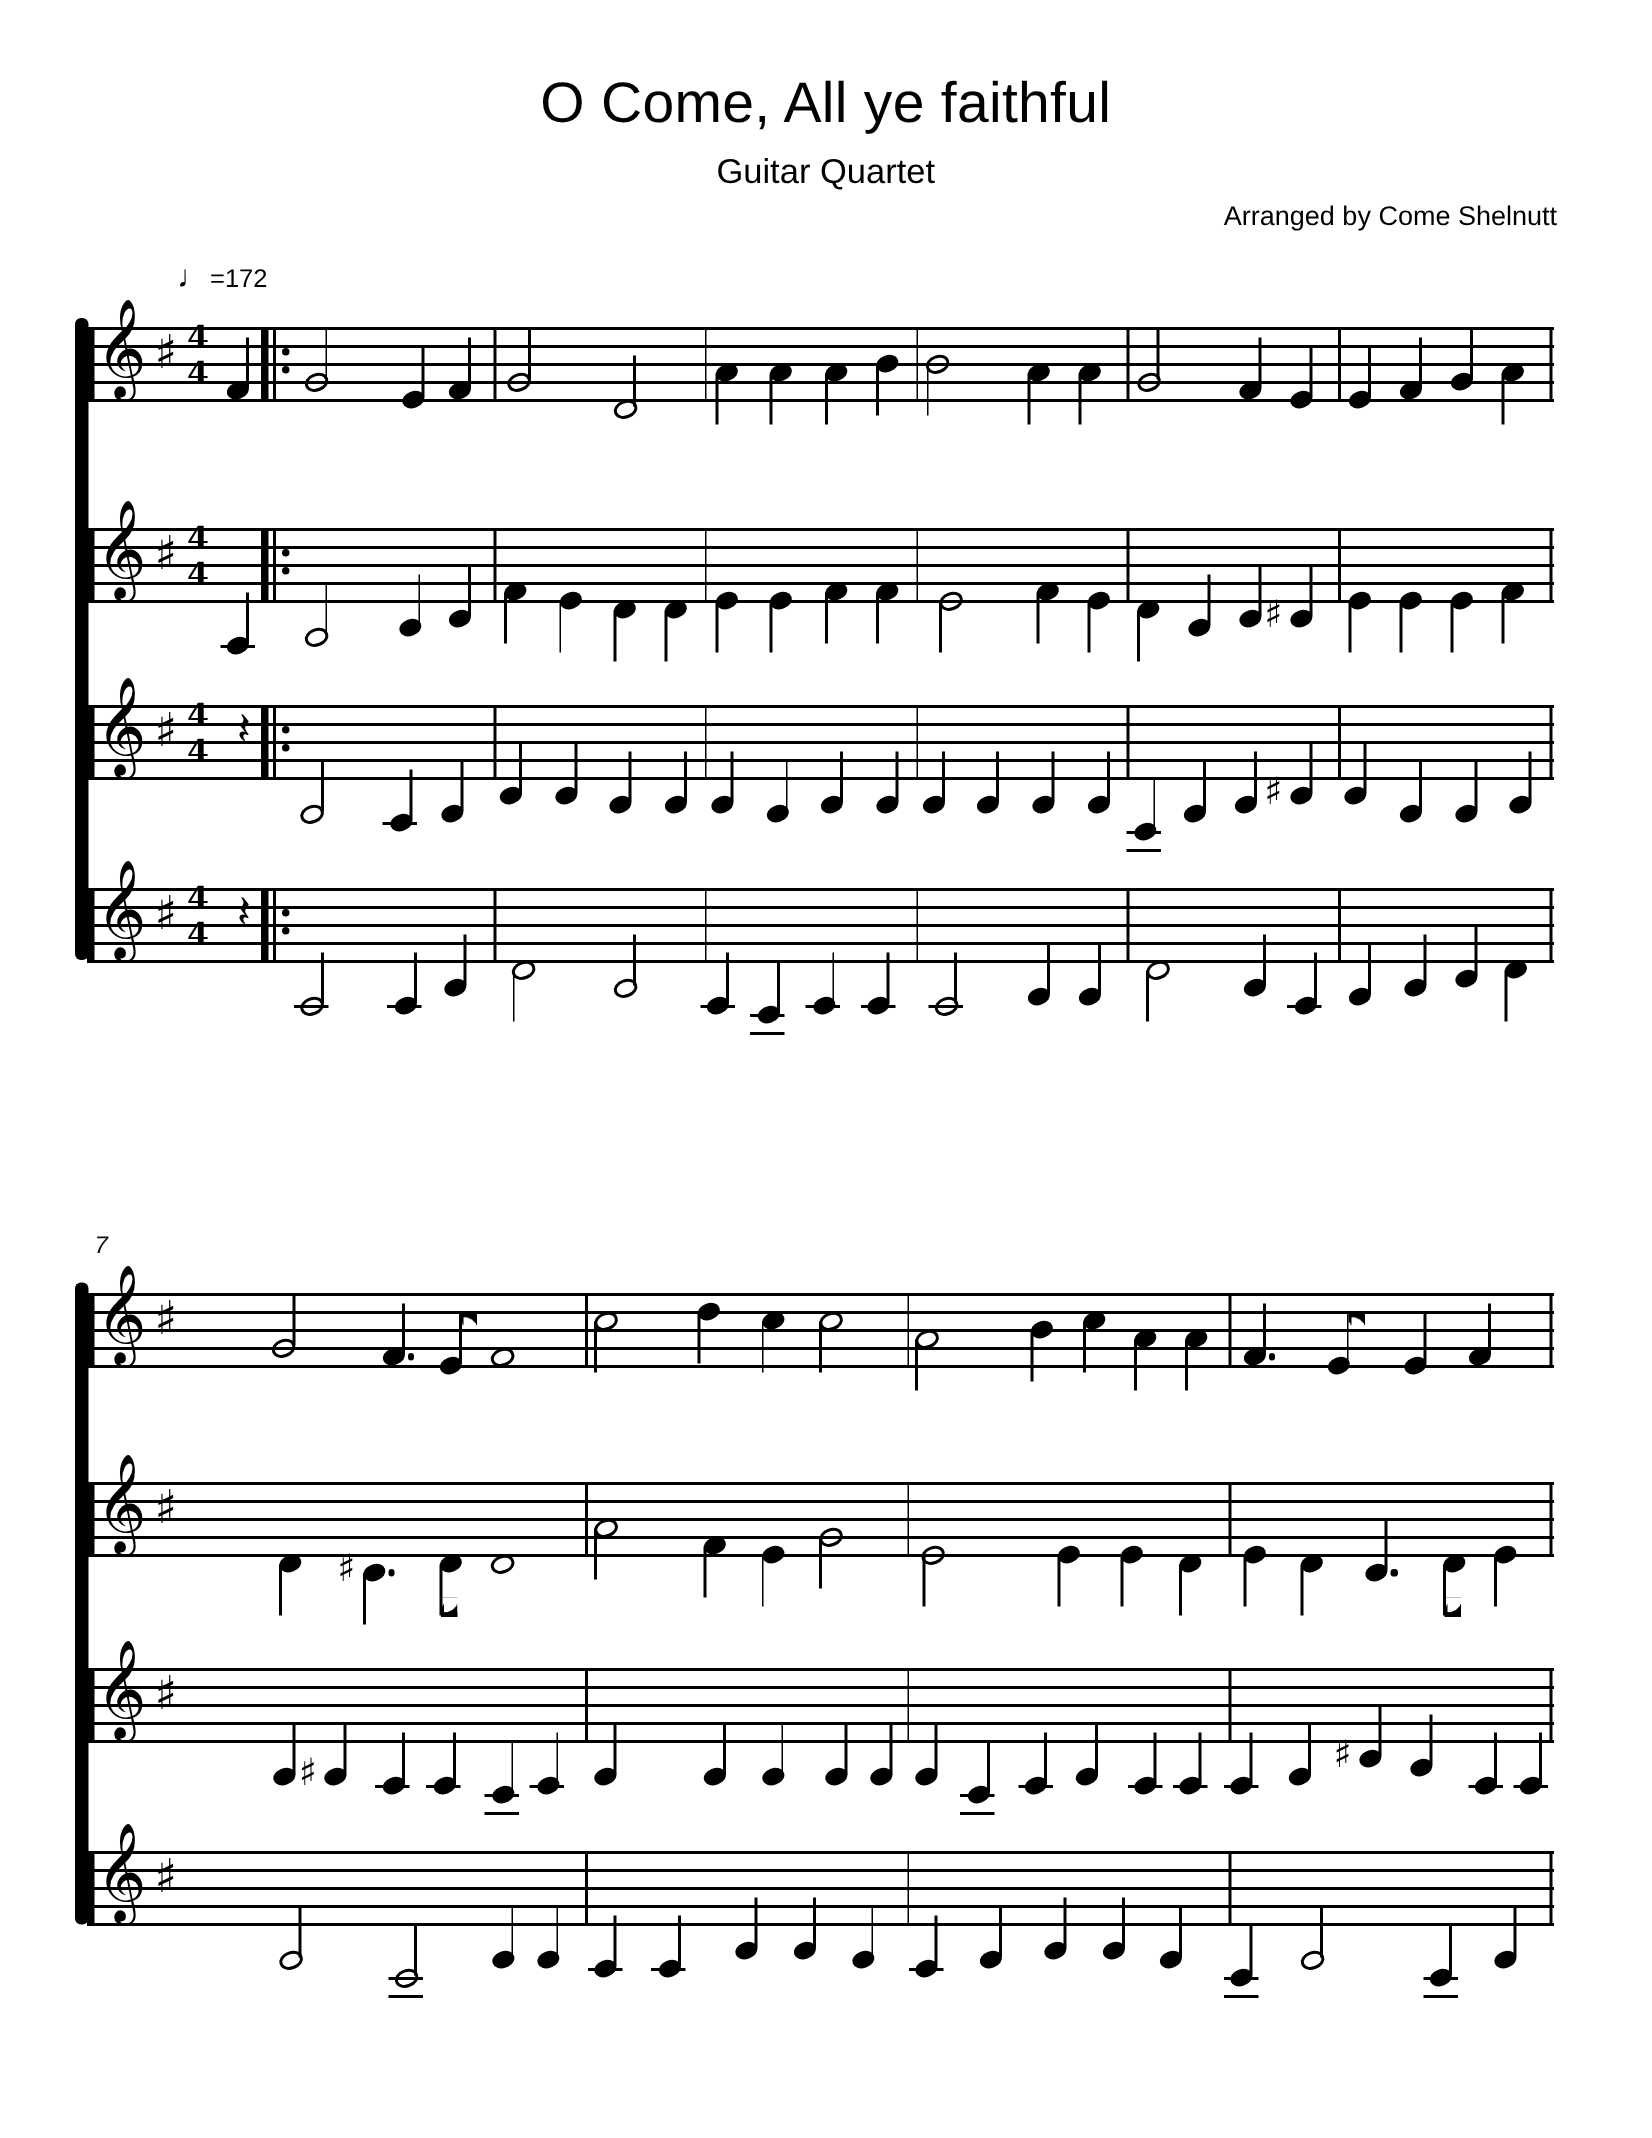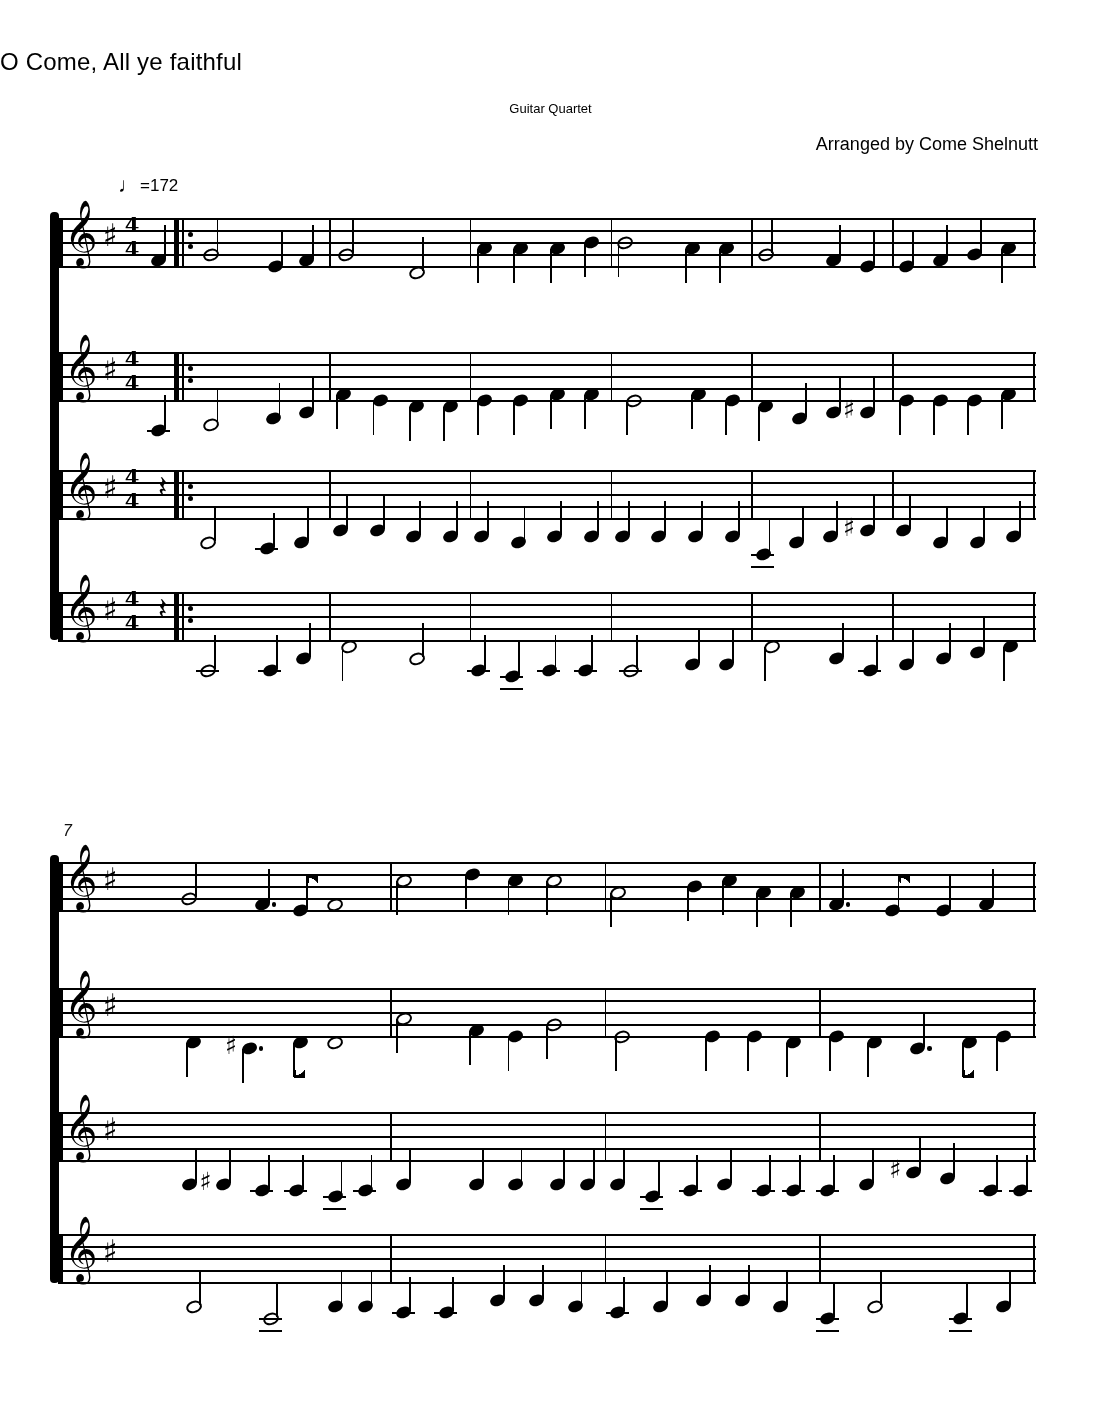--- a/index.html
+++ b/index.html
@@ -15,31 +15,32 @@
     color: #000000;
     overflow: hidden;
   }
 
   
   .title {
     position: absolute;
     top: 48px;
     left: 0;
     width: 1101px;
-    font-size: 24px;
+    text-align: center;
+    font-size: 38px;
     font-weight: 400;
     letter-spacing: 0.2px;
   }
   .subtitle {
     position: absolute;
     top: 101px;
     left: 0;
     width: 1101px;
     text-align: center;
-    font-size: 13px;
+    font-size: 23px;
     font-weight: 400;
   }
   .arranger {
     position: absolute;
     top: 134px;
     right: 63px;
     font-size: 18px;
     text-align: right;
   }
   .tempo {

